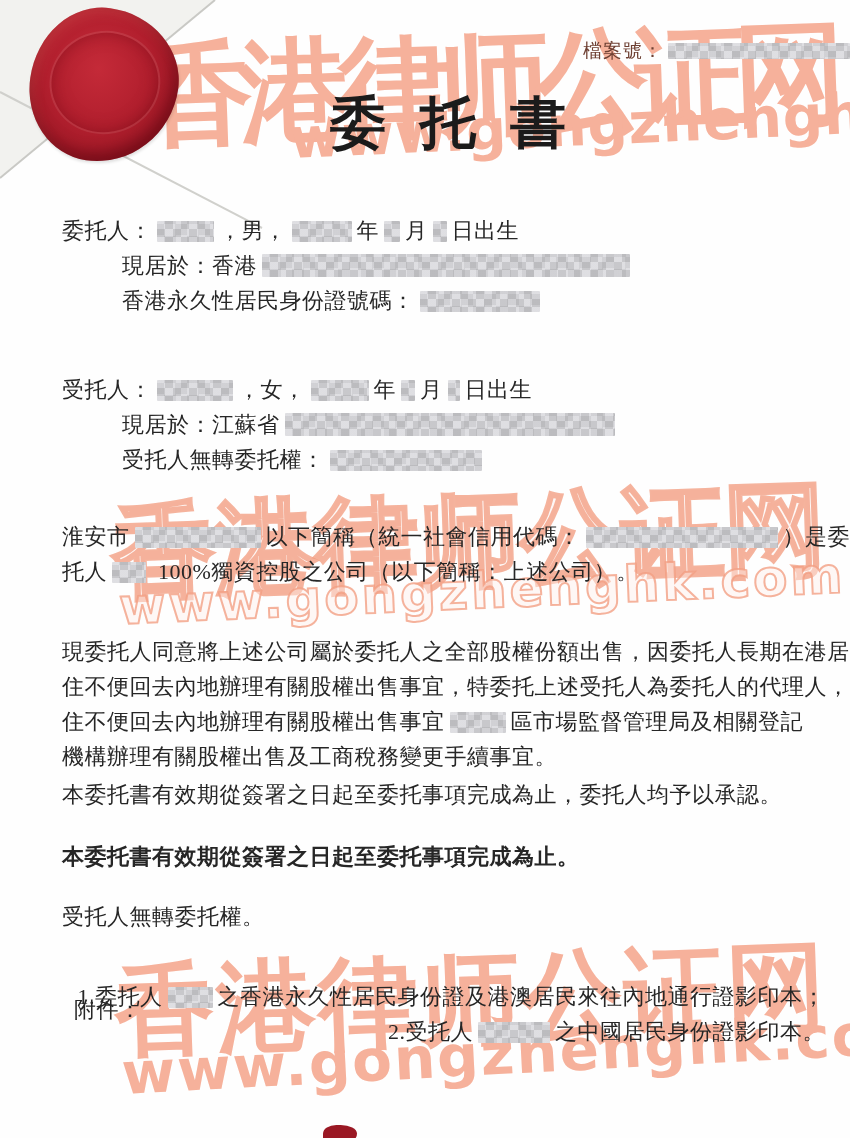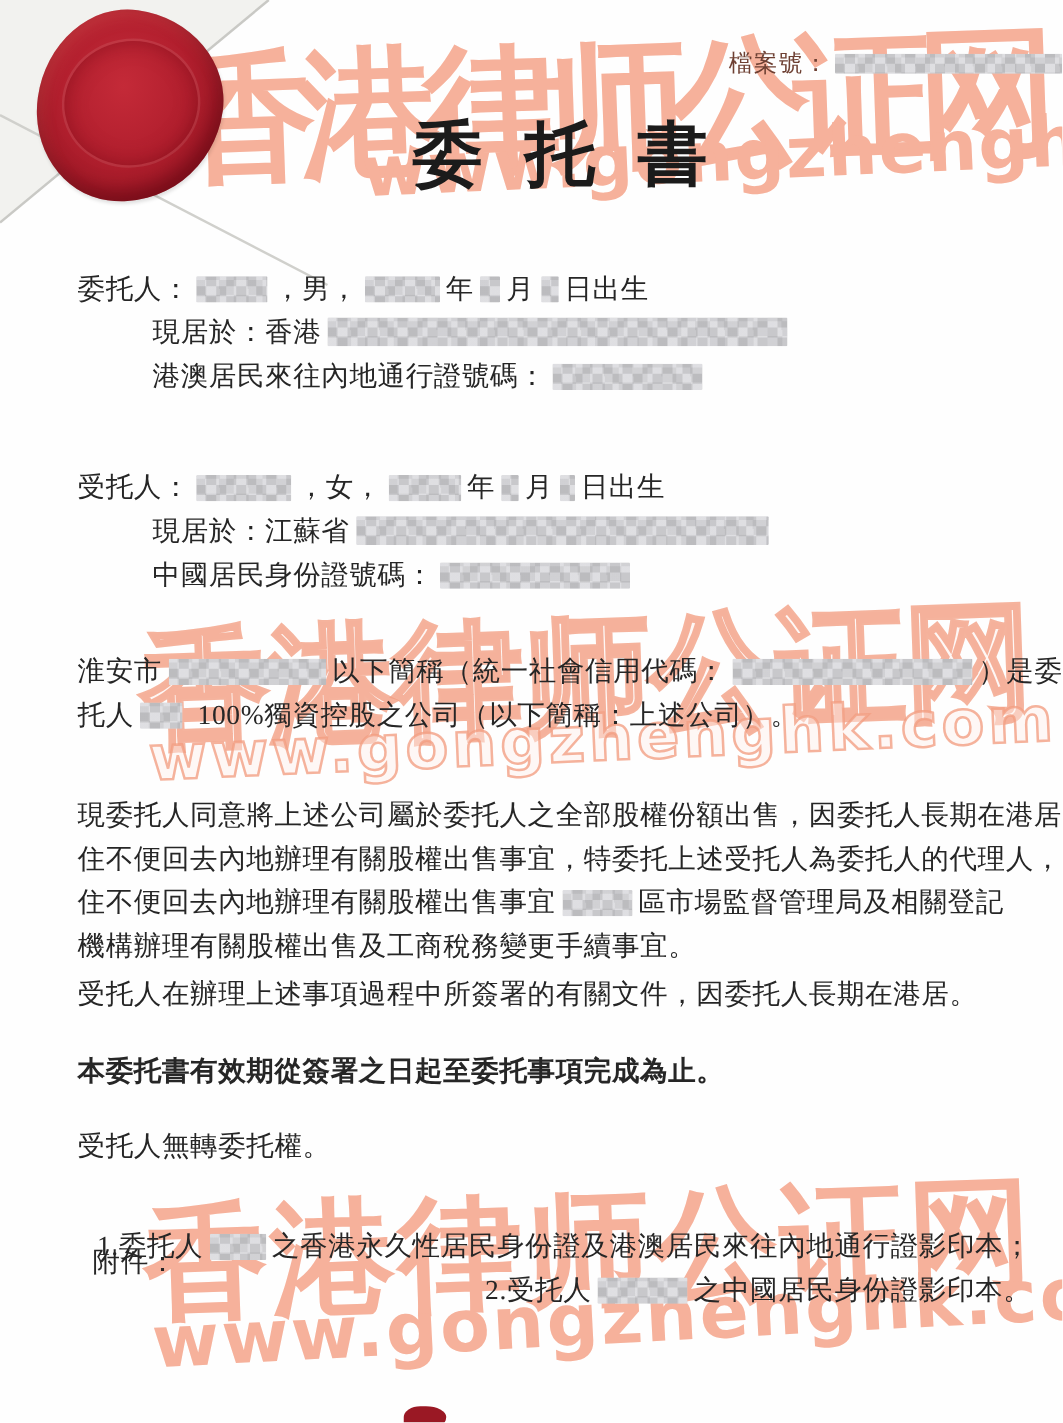--- a/index.html
+++ b/index.html
@@ -73,33 +73,33 @@
   <div class="title">委托書</div>
 
   <div class="blk" style="top:213px;">
     <div class="line">
       <span>委托人：</span><span class="px" style="width:57px;"></span><span>，男，</span><span class="px" style="width:60px;"></span><span>年</span><span class="px" style="width:16px;"></span><span>月</span><span class="px" style="width:14px;"></span><span>日出生</span>
     </div>
     <div class="line indent">
       <span>現居於：香港</span><span class="px" style="width:368px;height:23px;"></span>
     </div>
     <div class="line indent">
-      <span>港澳居民來往內地通行證號碼：</span><span class="px" style="width:120px;"></span>
+      <span>香港永久性居民身份證號碼：</span><span class="px" style="width:120px;"></span>
     </div>
   </div>
 
   <div class="blk" style="top:372px;">
     <div class="line">
       <span>受托人：</span><span class="px" style="width:76px;"></span><span>，女，</span><span class="px" style="width:58px;"></span><span>年</span><span class="px" style="width:14px;"></span><span>月</span><span class="px" style="width:12px;"></span><span>日出生</span>
     </div>
     <div class="line indent">
       <span>現居於：江蘇省</span><span class="px" style="width:330px;height:23px;"></span>
     </div>
     <div class="line indent">
-      <span>中國居民身份證號碼：</span><span class="px" style="width:152px;"></span>
+      <span>受托人無轉委托權：</span><span class="px" style="width:152px;"></span>
     </div>
   </div>
 
   <div class="blk" style="top:519px;">
     <div class="line">
       <span>淮安市</span><span class="px" style="width:126px;"></span><span>以下簡稱（統一社會信用代碼：</span><span class="px" style="width:192px;"></span><span>）是委</span>
     </div>
     <div class="line">
       <span>托人</span><span class="px" style="width:34px;margin-right:12px;"></span><span>100%獨資控股之公司（以下簡稱：上述公司）。</span>
     </div>
@@ -107,21 +107,21 @@
 
   <div class="blk" style="top:634px;">
     <div class="line">現委托人同意將上述公司屬於委托人之全部股權份額出售，因委托人長期在港居</div>
     <div class="line">住不便回去內地辦理有關股權出售事宜，特委托上述受托人為委托人的代理人，</div>
     <div class="line">
       <span>住不便回去內地辦理有關股權出售事宜</span><span class="px" style="width:56px;"></span><span>區市場監督管理局及相關登記</span>
     </div>
     <div class="line">機構辦理有關股權出售及工商稅務變更手續事宜。</div>
   </div>
 
-  <div class="blk" style="top:777px;">受托人在辦理上述事項過程中所簽署的有關文件，因委托人長期在港居。</div>
+  <div class="blk" style="top:777px;">本委托書有效期從簽署之日起至委托事項完成為止，委托人均予以承認。</div>
 
   <div class="blk" style="top:839px;font-weight:bold;">本委托書有效期從簽署之日起至委托事項完成為止。</div>
 
   <div class="blk" style="top:899px;">受托人無轉委托權。</div>
 
   <div class="blk" style="top:992px;margin-left:12px;">附件：</div>
 
   <div class="blk" style="top:979px;text-align:right;">
     <div class="line">
       <span class="num">1.</span><span>委托人</span><span class="px" style="width:45px;"></span><span>之香港永久性居民身份證及港澳居民來往內地通行證影印本；</span>

